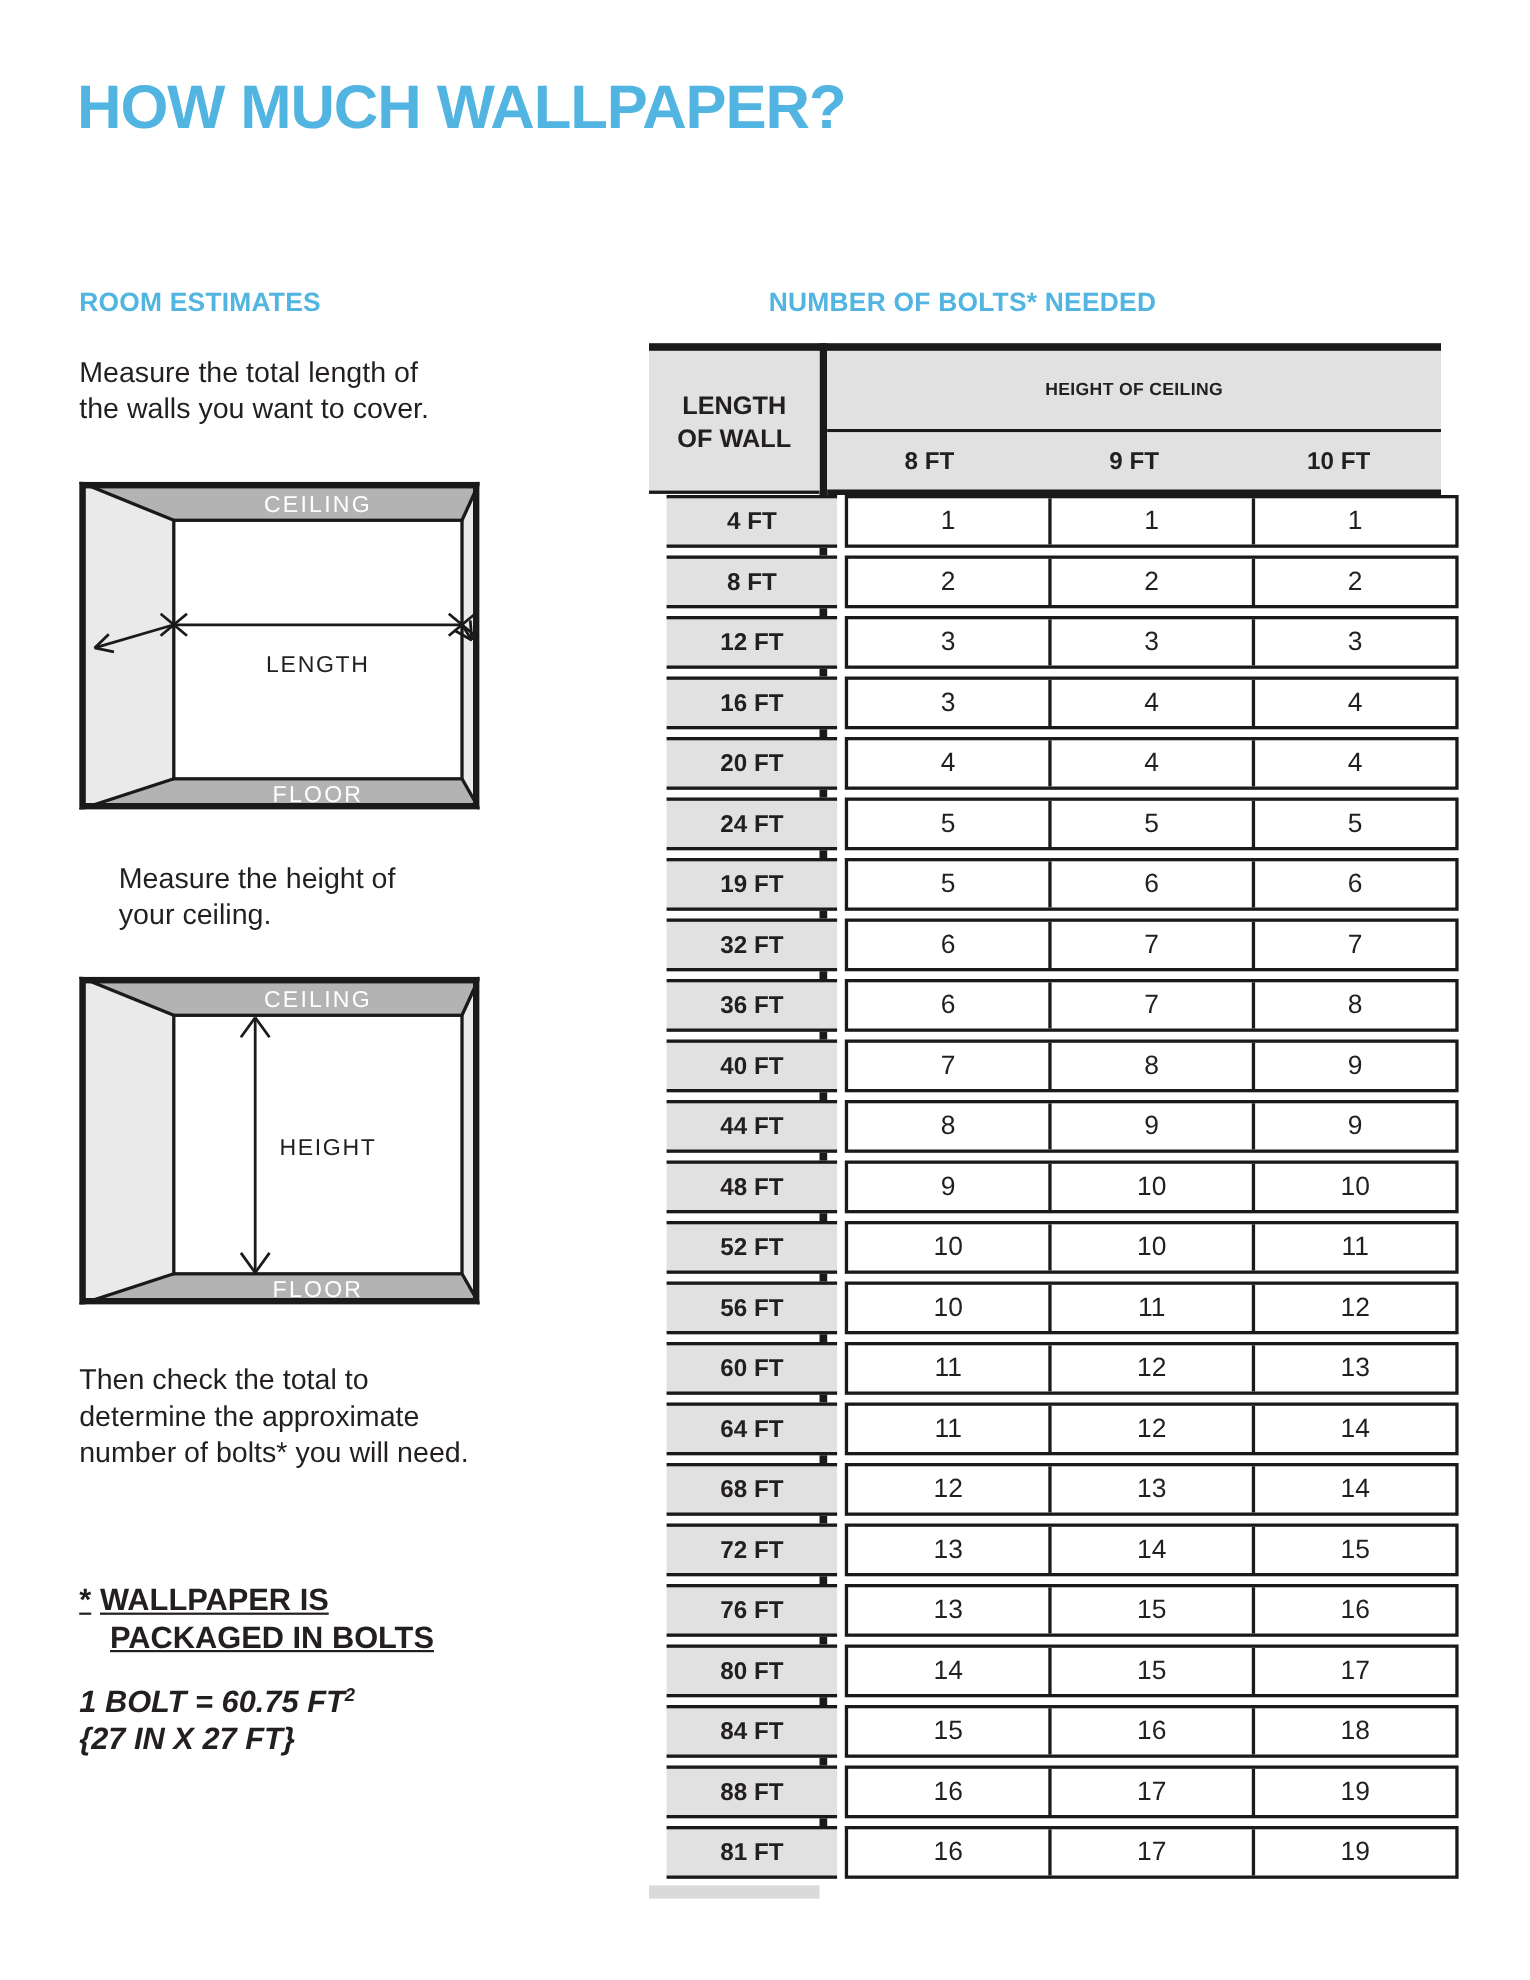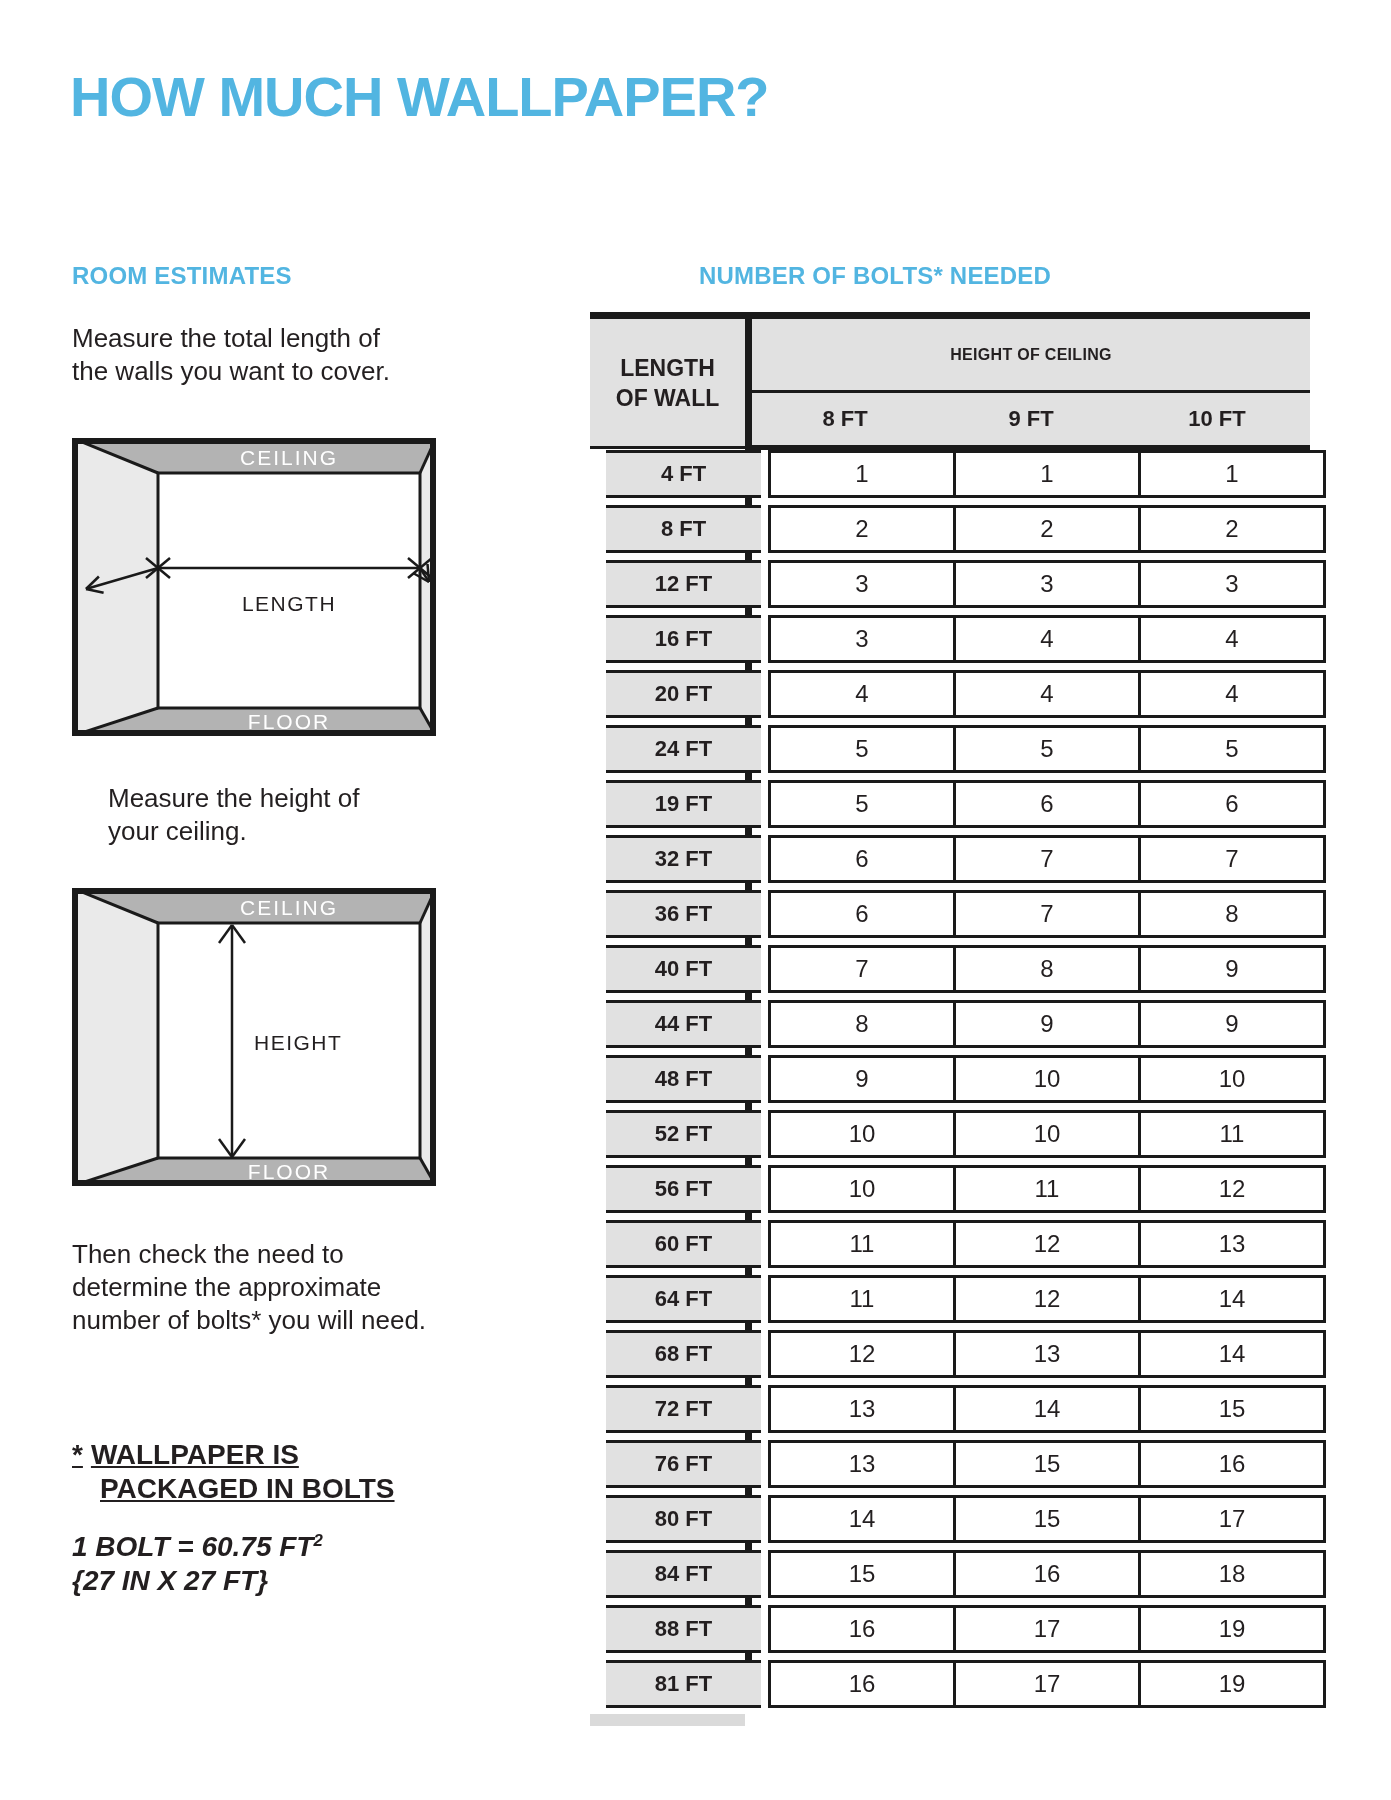--- a/index.html
+++ b/index.html
@@ -146,21 +146,21 @@
       <line x1="160" y1="269" x2="147" y2="251"></line>
       <line x1="160" y1="269" x2="173" y2="251"></line>
     </g>
     <rect x="3" y="3" width="358" height="292" fill="none" stroke="#1a1a1a" stroke-width="6"></rect>
     <text x="217" y="27" text-anchor="middle" class="svg-room-label">CEILING</text>
     <text x="217" y="291" text-anchor="middle" class="svg-room-label">FLOOR</text>
     <text x="182" y="162" text-anchor="start" class="svg-measure-label">HEIGHT</text>
   </svg>
 
   <div class="abs body-text para-chart">
-    <div>Then check the need to</div>
+    <div>Then check the total to</div>
     <div>determine the approximate</div>
     <div>number of bolts* you will need.</div>
   </div>
 
   <div class="abs footnote">
     <div><span class="star">*</span><span>WALLPAPER IS</span></div>
     <div class="indent">PACKAGED IN BOLTS</div>
   </div>
 
   <div class="abs bolt-info">

